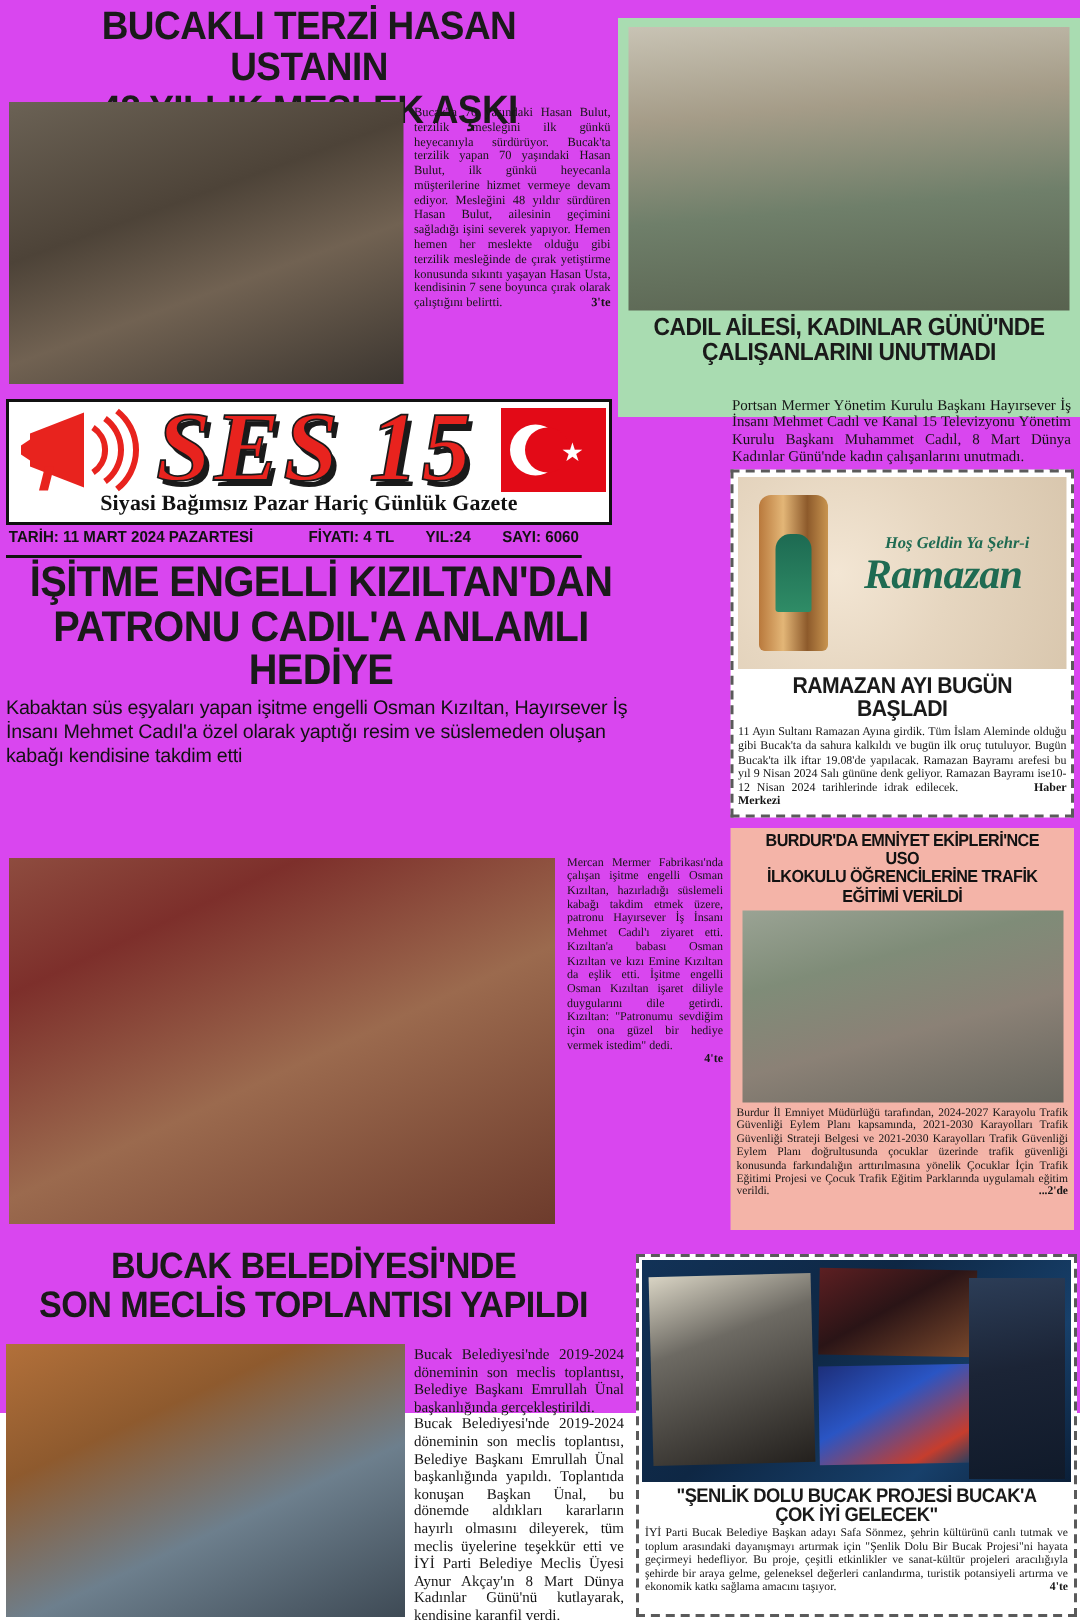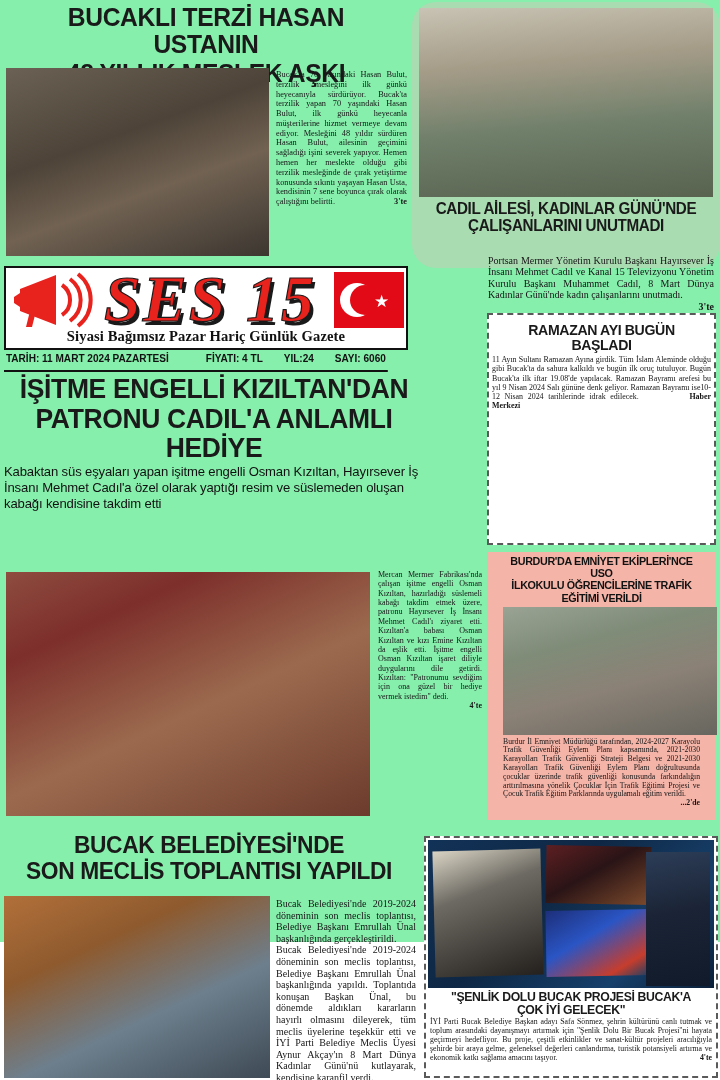--- a/index.html
+++ b/index.html
@@ -2,21 +2,21 @@
 <html><head>
 <meta charset="utf-8">
 <style>
   * { box-sizing: border-box; margin: 0; padding: 0; }
   html, body {
     width: 720px; height: 1080px;
     background: #ffffff;
     font-family: "Liberation Serif", serif;
     overflow: hidden;
   }
-  .page { position: relative; width: 720px; height: 942px; background: #86efac; }
+  .page { position: relative; width: 720px; height: 942px; background: #d946ef; }
 
   
   .hl {
     font-family: "Liberation Sans", sans-serif;
     font-weight: 700;
     color: #1a1a1a;
     text-align: center;
     line-height: 1.0;
     letter-spacing: -0.4px;
     transform: scaleX(0.93);
@@ -37,22 +37,22 @@
   #tl-block { position: absolute; left: 4px; top: 2px; width: 404px; height: 258px; }
   #tl-head { font-size: 26.5px; padding-top: 2px; }
   #tl-head .l2 { display: block; margin-top: 3px; }
   #tl-photo { position: absolute; left: 2px; top: 66px; width: 263px; height: 188px;
               background: linear-gradient(160deg,#6b6255 0%,#4d4338 38%,#716252 62%,#3c3630 100%); }
   #tl-text { position: absolute; left: 272px; top: 68px; width: 131px; font-size: 8.3px; }
   #tl-text p { text-align: justify; line-height: 1.18; }
   #tl-cont { float: right; }
 
   
-  #tr-block { position: absolute; left: 412px; top: 2px; width: 308px; height: 266px;
-              background: #a9dcb1; border-radius: 24px; }
+  #tr-block { position: absolute; left: 412px; top: 12px; width: 308px; height: 266px;
+              background: #a9dcb1; }
   #tr-photo { position: absolute; left: 7px; top: 6px; width: 294px; height: 189px;
               background: linear-gradient(175deg,#c8c3b4 0%,#a59c88 30%,#6f7f6a 62%,#58624f 100%); }
   #tr-head { position: absolute; left: 4px; top: 198px; width: 300px; font-size: 16.4px; line-height:1.02;}
   #tr-text { position: absolute; left: 76px; top: 253px; width: 226px; font-size: 10px; }
 
   
   #masthead { position: absolute; left: 4px; top: 266px; width: 404px; height: 84px;
               border: 2.5px solid #111; background: #fff; }
   #mast-logo { position: absolute; left: 4px; top: 3px; width: 86px; height: 58px; }
   #mast-ses { position: absolute; left: 88px; top: -2px; width: 232px; height: 66px;
@@ -104,21 +104,21 @@
              font-family: "Liberation Serif", serif; font-style: italic; font-weight: 700;
              font-size: 11px; color: #1f6b52; }
   #ram-txt2 { position: absolute; left: 84px; top: 50px;
              font-family: "Liberation Serif", serif; font-style: italic; font-weight: 700;
              font-size: 28px; color: #1f6b52; letter-spacing: -0.5px;}
   #ram-head { margin-top: 4px; font-size: 15.2px; }
   #ram-text { margin-top: 3px; font-size: 7.95px; }
 
   
   #burdur-box { position: absolute; left: 487px; top: 552px; width: 229px; height: 268px;
-             background: #f4b4a8; padding: 3px 16px; }
+             background: #f4b4a8; padding: 3px 4px; }
   #burdur-head { font-size: 11.6px; line-height: 1.05; color: #121212; }
   #burdur-photo { margin: 3px auto 0; width: 214px; height: 128px;
              background: linear-gradient(165deg,#9aa394 0%,#7f8c78 30%,#8b8176 60%,#67665e 100%); }
   #burdur-text { margin-top: 3px; font-size: 7.7px; }
 
   
   #bl-head { position: absolute; left: 2px; top: 832px; width: 414px; font-size: 24.5px; line-height: 1.05;}
   #bl-photo { position: absolute; left: 4px; top: 896px; width: 266px; height: 182px;
              background: linear-gradient(155deg,#b2703a 0%,#8e5a2e 30%,#6d7f8d 62%,#3e4a55 100%); }
   #bl-text { position: absolute; left: 276px; top: 898px; width: 140px; font-size: 10px; }
@@ -204,20 +204,25 @@
     <div>PATRONU CADIL'A ANLAMLI HEDİYE</div>
   </div>
   <div id="lead-sub">Kabaktan süs eşyaları yapan işitme engelli Osman Kızıltan, Hayırsever İş İnsanı Mehmet Cadıl'a özel olarak yaptığı resim ve süslemeden oluşan kabağı kendisine takdim etti</div>
   <div class="photo" id="lead-photo"></div>
   <div class="body-txt" id="lead-text">
     <p><span>Mercan Mermer Fabrikası'nda çalışan işitme engelli Osman Kızıltan, hazırladığı süslemeli kabağı takdim etmek üzere, patronu Hayırsever İş İnsanı Mehmet Cadıl'ı ziyaret etti. Kızıltan'a babası Osman Kızıltan ve kızı Emine Kızıltan da eşlik etti. İşitme engelli Osman Kızıltan işaret diliyle duygularını dile getirdi. Kızıltan: "Patronumu sevdiğim için ona güzel bir hediye vermek istedim" dedi.</span>
        <span class="cont" style="float:right">4'te</span></p>
   </div>
 
   <div id="ram-box">
+    <div id="ram-img">
+      <div id="ram-lantern"></div>
+      <div id="ram-txt1">Hoş Geldin Ya Şehr-i</div>
+      <div id="ram-txt2">Ramazan</div>
+    </div>
     <div class="hl" id="ram-head">RAMAZAN AYI BUGÜN BAŞLADI</div>
     <div class="body-txt" id="ram-text">
       <span>11 Ayın Sultanı Ramazan Ayına girdik. Tüm İslam Aleminde olduğu gibi Bucak'ta da sahura kalkıldı ve bugün ilk oruç tutuluyor. Bugün Bucak'ta ilk iftar 19.08'de yapılacak. Ramazan Bayramı arefesi bu yıl 9 Nisan 2024 Salı gününe denk geliyor. Ramazan Bayramı ise10-12 Nisan 2024 tarihlerinde idrak edilecek.</span>
       <span class="cont">Haber Merkezi</span>
     </div>
   </div>
 
   <div id="burdur-box">
     <div class="hl" id="burdur-head">
       <div>BURDUR'DA EMNİYET EKİPLERİ'NCE USO</div>

